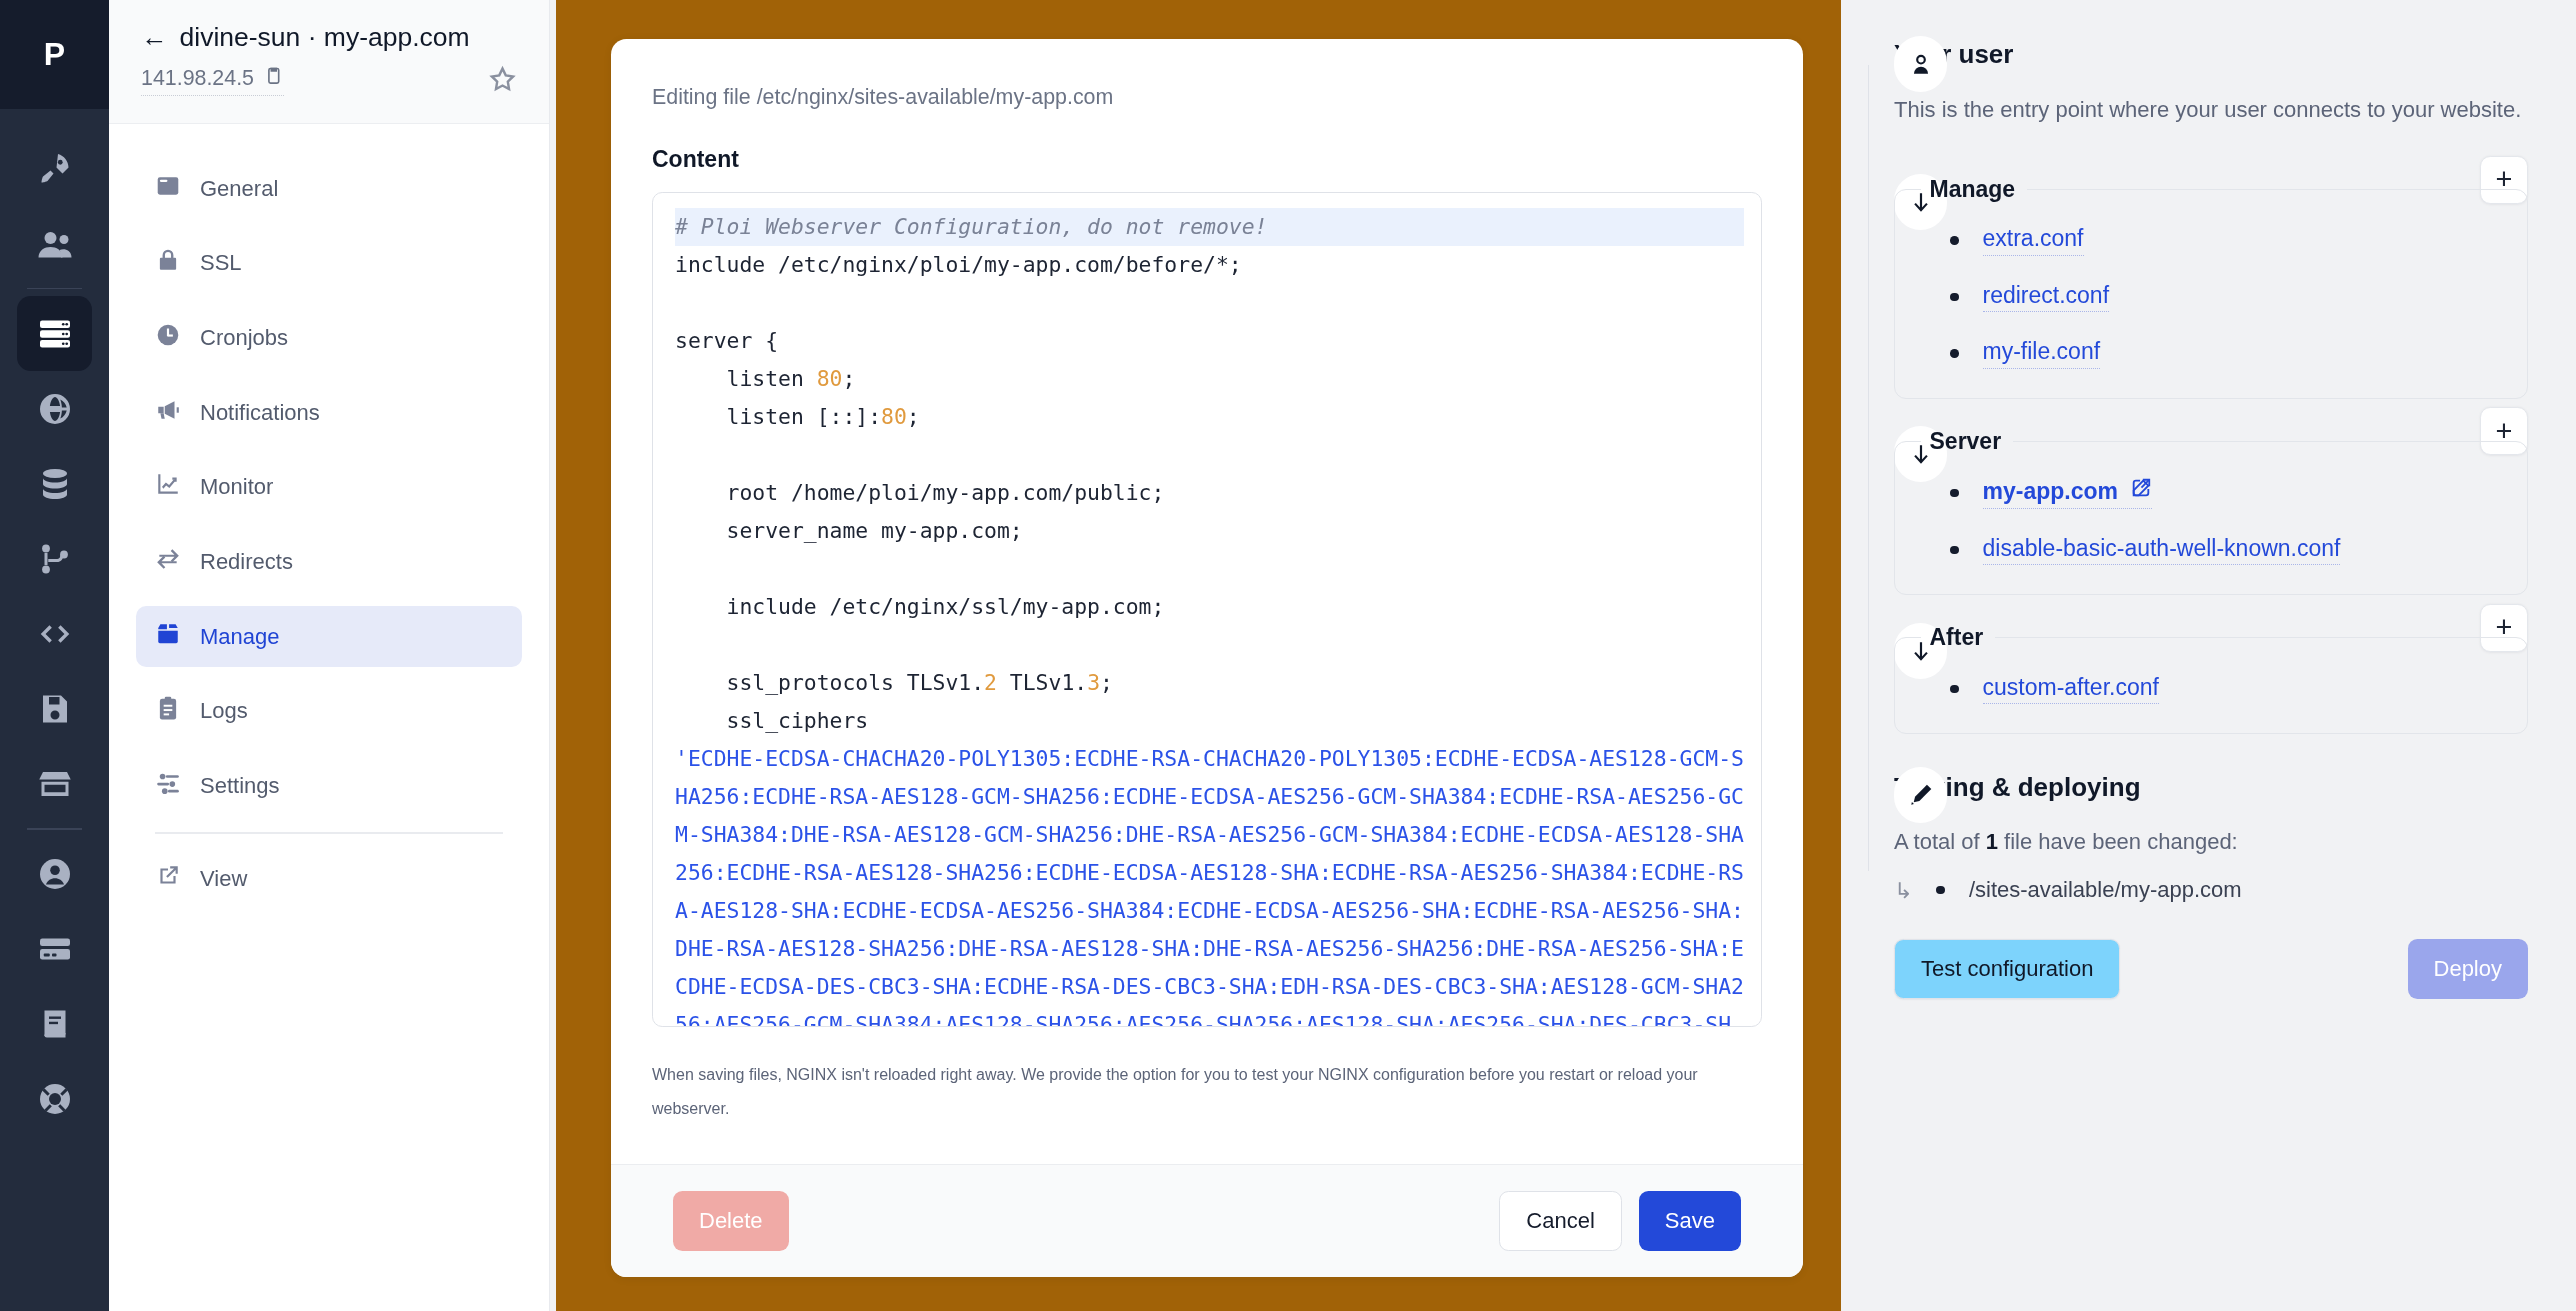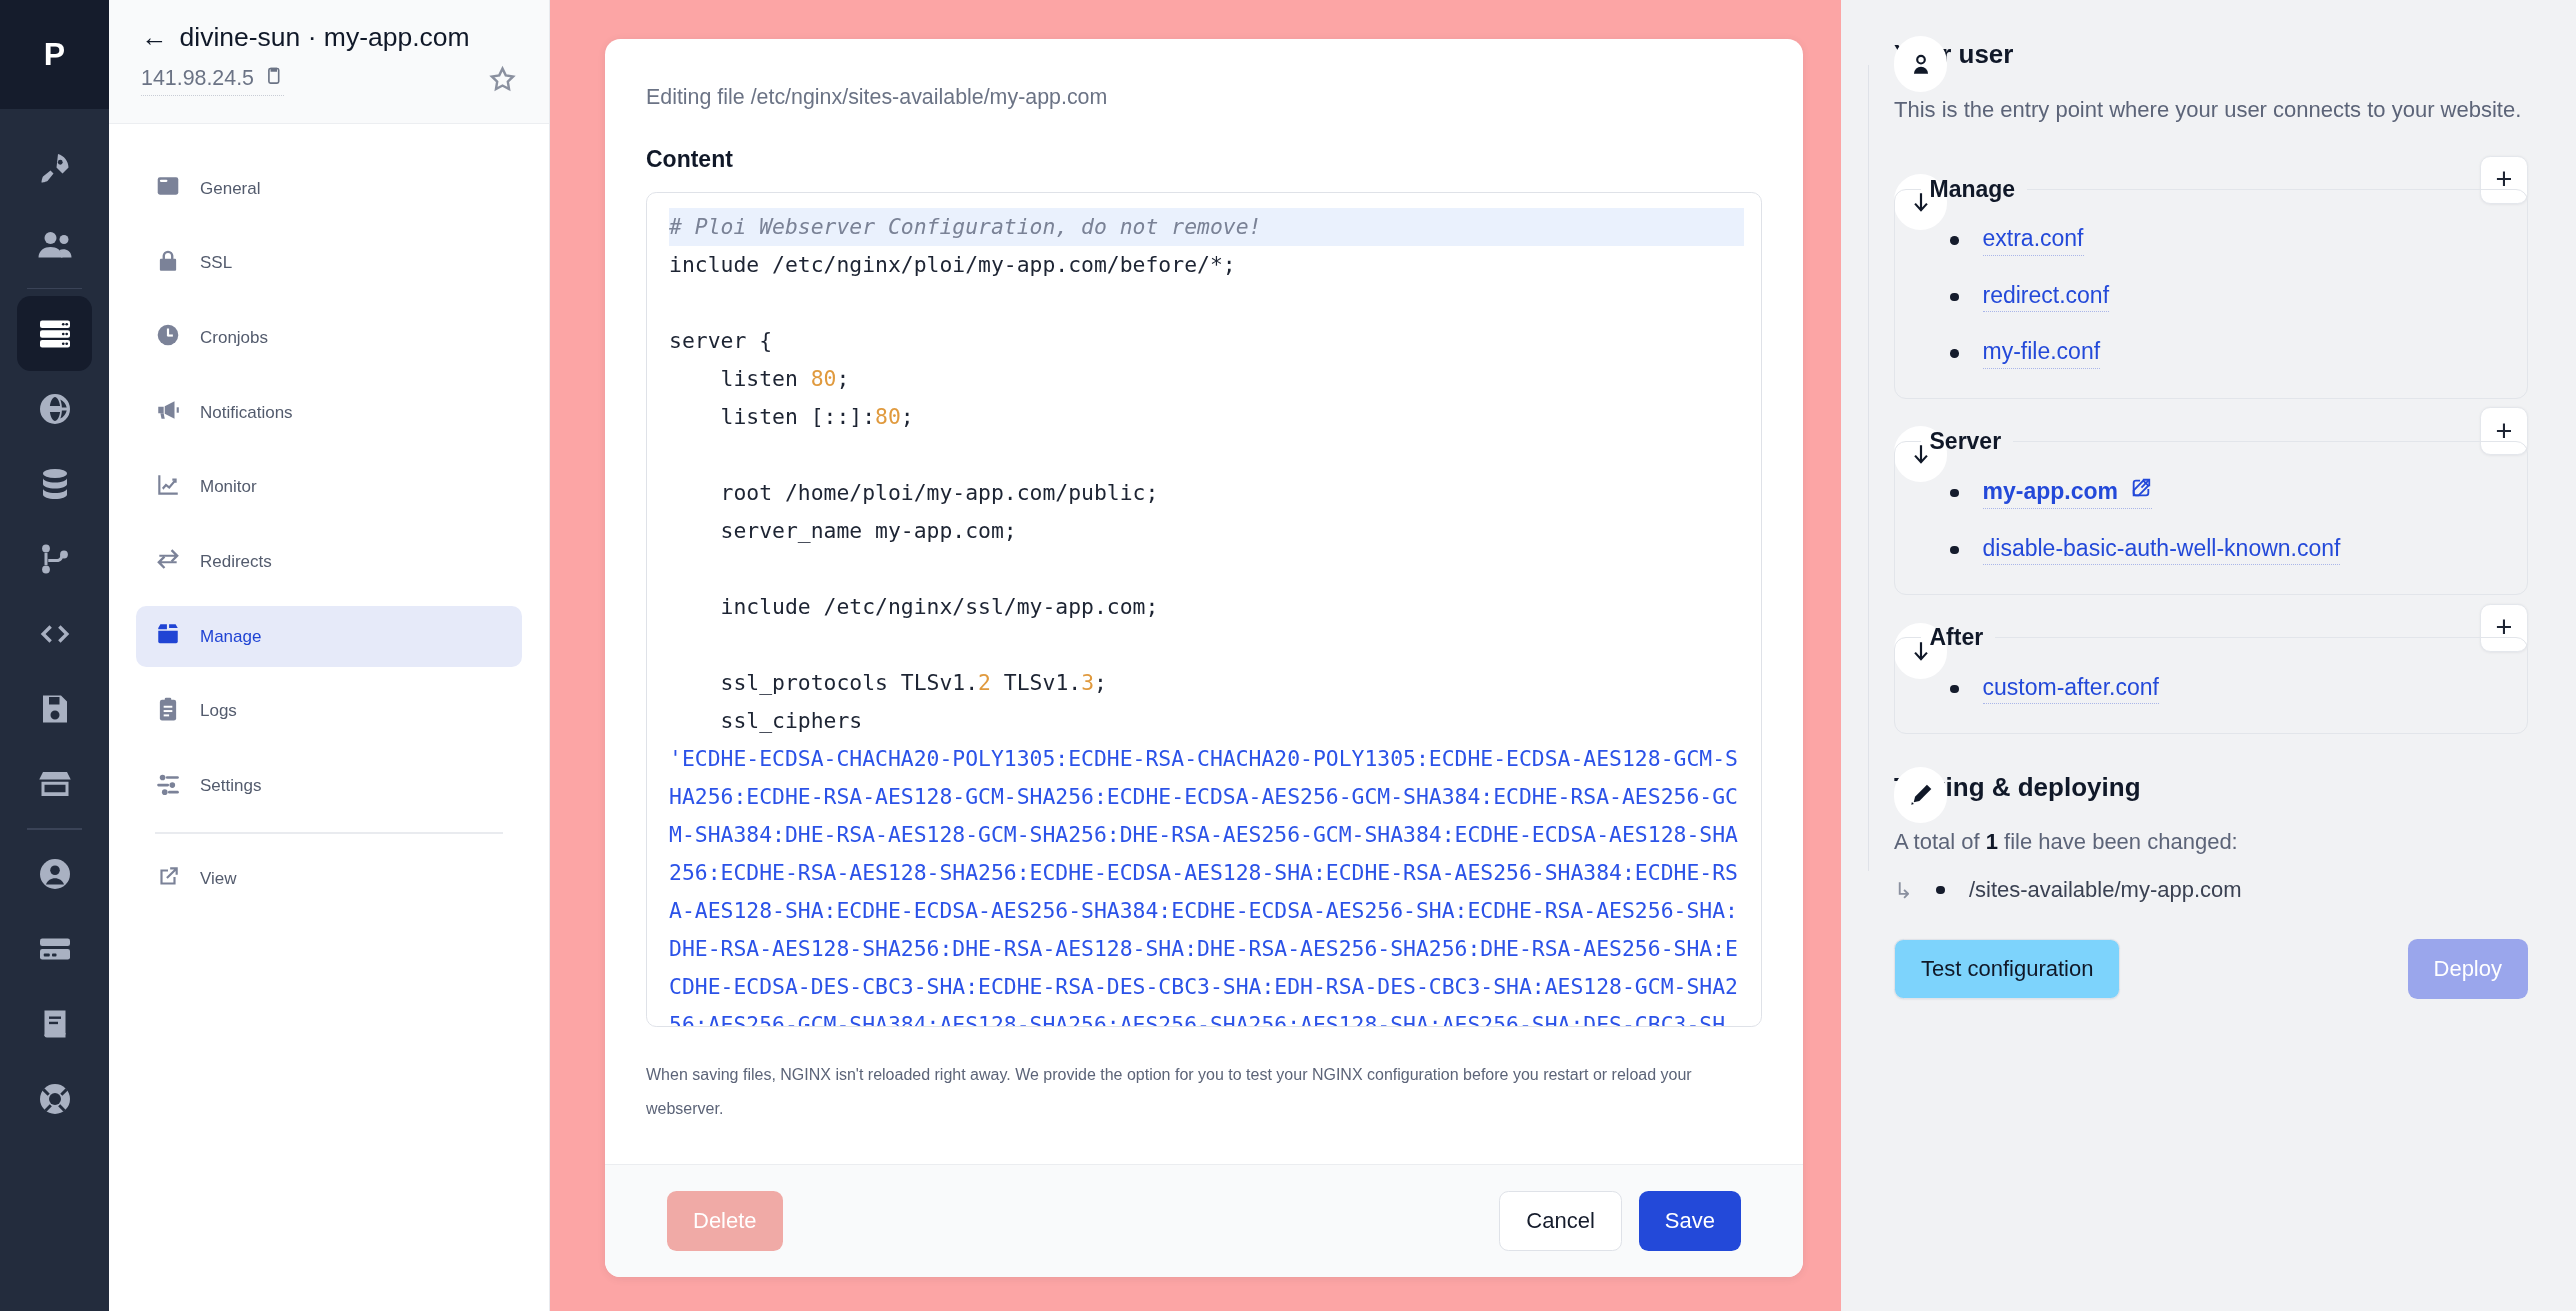--- a/index.html
+++ b/index.html
@@ -62,35 +62,36 @@
     border-bottom: 1.7px dotted #c9cdd6; padding-bottom: 3.4px;
   }
   .side-ip svg { width: 19.6px; height: 19.6px; fill: none; stroke: #6b7385; stroke-width: 2; }
   .star svg { width: 29px; height: 29px; fill: none; stroke: #8a909f; stroke-width: 2; }
 
   .side-nav { padding: 34px 27px 0 27px; }
   .nav-item {
     display: flex; align-items: center; gap: 19px;
     height: 61px; padding: 0 19px;
     border-radius: 10.2px;
-    font-size: 17px; color: #535b6d;
+    font-size: 22px; color: #535b6d;
     margin-bottom: 13.7px;
   }
   .nav-item svg { width: 26px; height: 26px; fill: #7b8298; flex: 0 0 26px; }
   .nav-item.active { background: #e6eaf9; color: #2044d4; font-weight: 500; }
   .nav-item.active svg { fill: #2044d4; }
   .nav-div { height: 1.7px; background: #e9ebef; margin: 15.4px 19px; }
 
   
   .center {
     flex: 1 1 auto;
     padding: 39px 38px 0 55px;
     display: flex; justify-content: center;
-    background: #fca5a5;
+    background: #a16207;
     min-width: 0;
+    margin-left: 6px;
   }
   .card {
     width: 1273px;
     background: #ffffff;
     border-radius: 15.4px;
     box-shadow: 0 1.7px 8.5px rgba(16,24,40,.07);
     display: flex; flex-direction: column;
     height: 1238px;
     overflow: hidden;
   }

